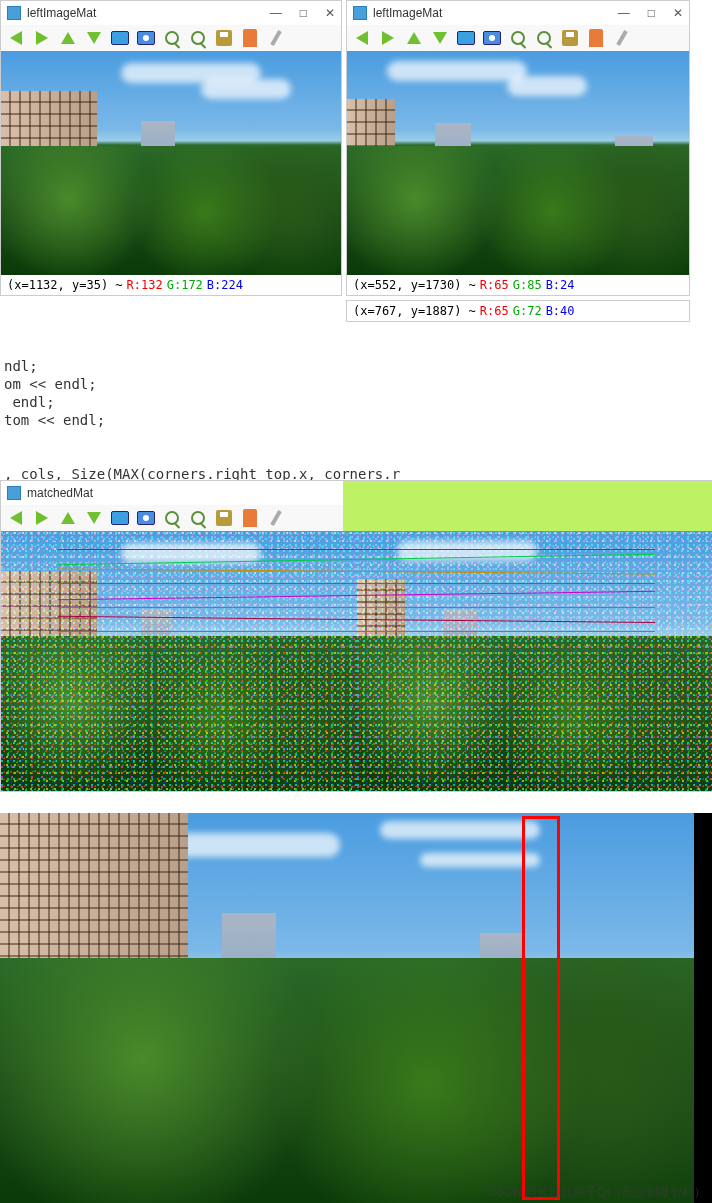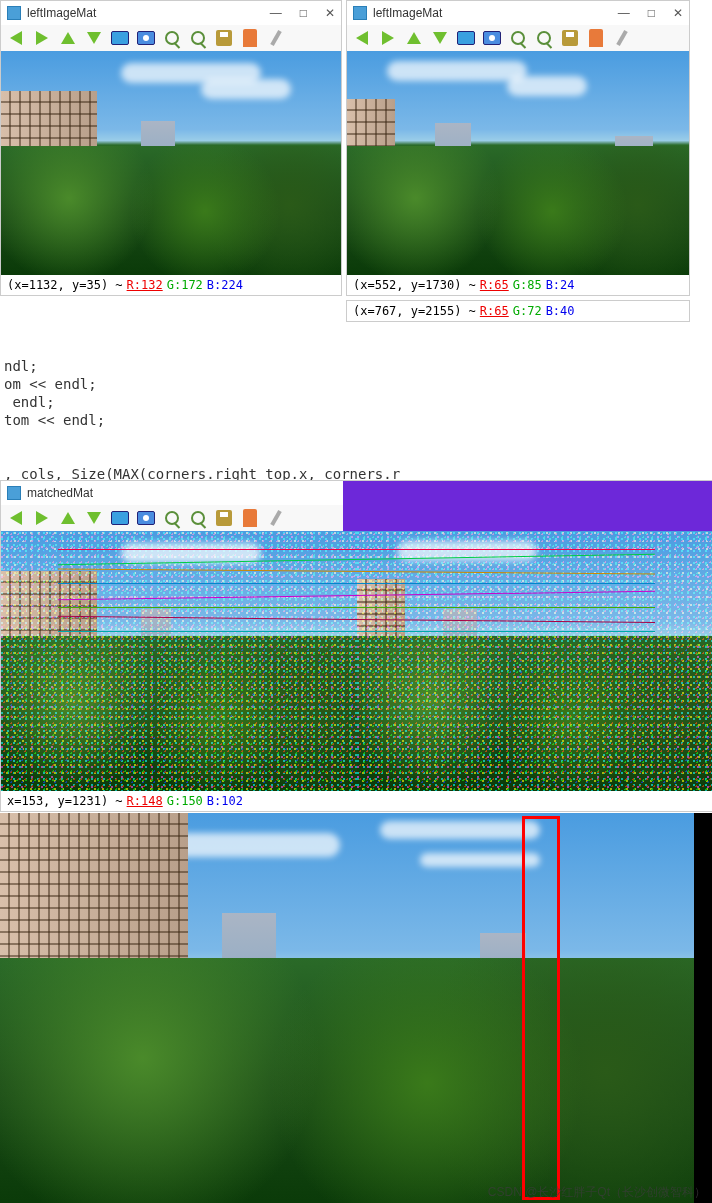--- a/index.html
+++ b/index.html
@@ -7,21 +7,21 @@
   width: 712px;
   height: 1203px;
   font-family: "Segoe UI", Arial, sans-serif;
   font-size: 12px;
   background: #fff;
   position: relative;
   overflow: hidden;
 }
 .window {
   position: absolute;
-  background: #6d28d9;
+  background: #bef264;
   border: 1px solid #ccc;
 }
 .titlebar {
   display: flex;
   align-items: center;
   height: 24px;
   padding: 0 6px;
   background: #fff;
   font-size: 12px;
   color: #333;
@@ -108,21 +108,21 @@
 }
 .status {
   padding: 3px 6px;
   font-size: 12px;
   font-family: Consolas, monospace;
   background: #fff;
   display: flex;
   gap: 4px;
 }
 .status .coords { color: #000; }
-.status .r { color: #e00; text-decoration: underline; }
+.status .r { color: #e00; }
 .status .g { color: #0a0; }
 .status .b { color: #00e; }
 .code-bg {
   position: absolute;
   background: #fff;
   font-family: Consolas, monospace;
   font-size: 14px;
   color: #333;
   line-height: 18px;
   padding: 4px;
@@ -336,21 +336,21 @@
 </div>
 
 <div class="window" style="left:346px;top:300px;width:344px;">
   <div class="image-area warped" style="height:210px;">
     <div class="scene">
 
       <div class="trees" style="top:90px;height:120px;"></div>
     </div>
   </div>
   <div class="status">
-    <span class="coords">(x=767, y=2155) ~</span>
+    <span class="coords">(x=767, y=1887) ~</span>
     <span class="r">R:65</span>
     <span class="g">G:72</span>
     <span class="b">B:40</span>
   </div>
 </div>
 
 <div class="window" style="left:0;top:480px;width:712px;border-right:none;">
   <div class="titlebar" style="width:342px;text-align:center;">
     <span class="icon"></span>
     <span>matchedMat</span>
@@ -417,26 +417,20 @@
       <div style="top:18px;background:#e04;"></div>
       <div style="top:28px;background:#0c4;transform:rotate(-1deg);"></div>
       <div style="top:40px;background:#c80;transform:rotate(0.5deg);"></div>
       <div style="top:52px;background:#08c;"></div>
       <div style="top:64px;background:#c0c;transform:rotate(-0.8deg);"></div>
       <div style="top:76px;background:#4a0;"></div>
       <div style="top:88px;background:#a04;transform:rotate(0.6deg);"></div>
       <div style="top:100px;background:#0aa;"></div>
     </div>
   </div>
-  <div class="status">
-    <span class="coords">x=153, y=1231) ~</span>
-    <span class="r">R:148</span>
-    <span class="g">G:150</span>
-    <span class="b">B:102</span>
-  </div>
 </div>
 
 <div class="stitched" style="top:813px;">
   <div class="scene" style="height:100%;">
     <div class="cloud" style="top:20px;left:140px;width:200px;height:24px;"></div>
     <div class="cloud" style="top:8px;left:380px;width:160px;height:18px;"></div>
     <div class="cloud" style="top:40px;left:420px;width:120px;height:14px;"></div>
     <div class="building" style="left:0;top:0;width:188px;height:390px;">
         <div class="building-win"></div>
       </div>

